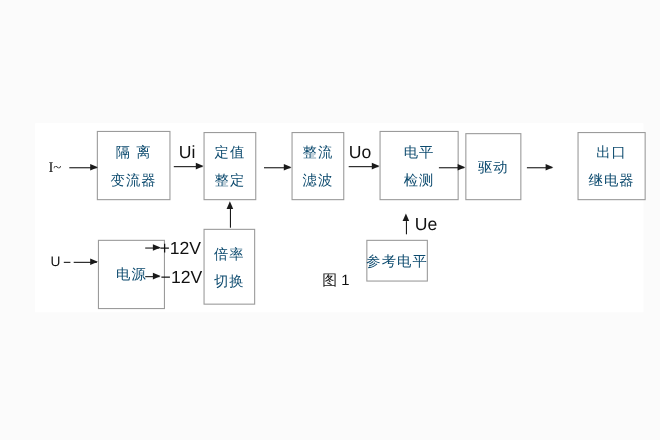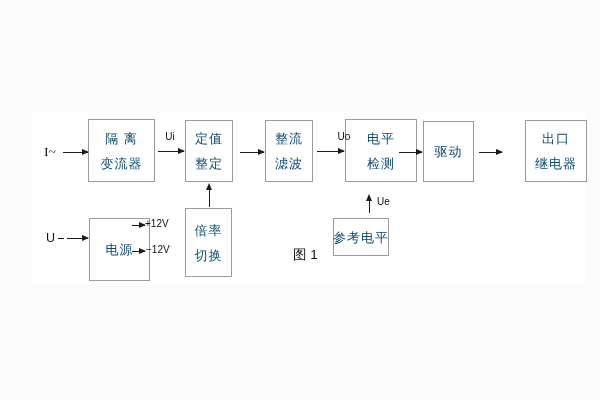--- a/index.html
+++ b/index.html
@@ -34,21 +34,21 @@
   }
   .box span{display:block;}
   .lbl{
     position:absolute;
     font-size:12.5px;
     color:#111;
     line-height:1;
     white-space:nowrap;
   }
   .lbl.serif{font-family:"Liberation Serif","DejaVu Serif",serif;font-size:13.5px;}
-  .lbl.small{font-size:10px;}
+  .lbl.small{font-size:16px;}
   .lbl.center{text-align:center;}
   
   .arrow-h{
     position:absolute;height:0;
     border-top:1px solid #1a1a1a;
   }
   .arrow-h::after{
     content:"";position:absolute;
     right:-1px;top:-4px;
     width:0;height:0;
@@ -120,21 +120,21 @@
   </div>
 
   <div class="box" style="left:333px;top:218px;width:56px;height:38px;gap:0">
     <span>参考电平</span>
   </div>
 
   <span class="lbl serif" style="left:44px;top:145px">I~</span>
   <span class="lbl" style="left:46px;top:232px">U</span>
 
   <span class="lbl small center" style="left:160px;top:132px;width:20px">Ui</span>
-  <span class="lbl small center" style="left:334px;top:132px;width:20px">Uo</span>
+  <span class="lbl small center" style="left:317px;top:132px;width:20px">Uo</span>
   <span class="lbl small" style="left:377px;top:197px">Ue</span>
   <span class="lbl small" style="left:145px;top:219px">+12V</span>
   <span class="lbl small" style="left:146px;top:245px">−12V</span>
 
   <span class="lbl" style="left:293px;top:248px;font-size:13.5px">图 1</span>
 
   <div class="arrow-h" style="left:63px;top:152px;width:25px"></div>
   <div class="arrow-h" style="left:158px;top:151px;width:26px"></div>
   <div class="arrow-h" style="left:240px;top:152px;width:24px"></div>
   <div class="arrow-h" style="left:317px;top:151px;width:27px"></div>

